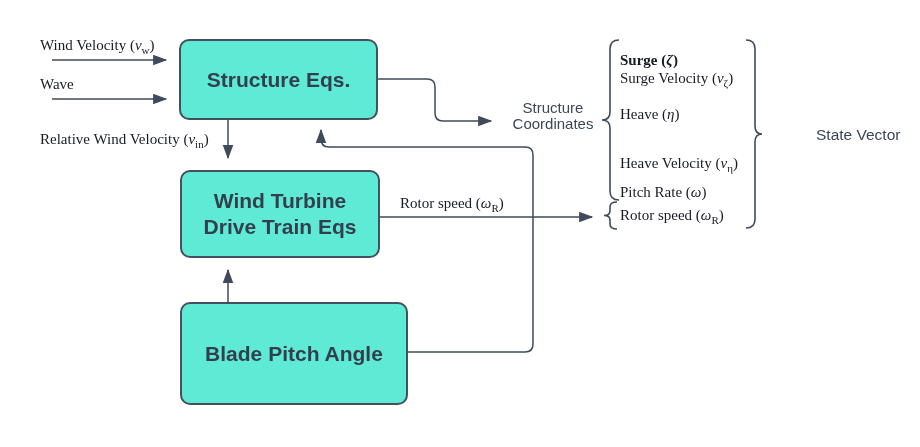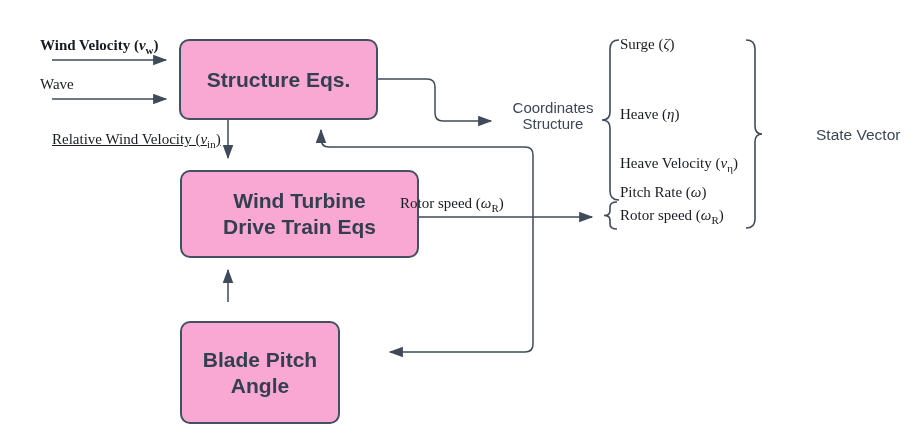--- a/index.html
+++ b/index.html
@@ -8,21 +8,21 @@
     width:920px;height:447px;
     background:#ffffff;
     font-family:"Liberation Sans",sans-serif;
     overflow:hidden;
   }
   #wires{position:absolute;left:0;top:0;width:920px;height:447px;}
   .box{
     position:absolute;
     border:2px solid #43505f;
     border-radius:10px;
-    background:#f9a8d4;
+    background:#5eead4;
     display:flex;flex-direction:column;align-items:center;justify-content:center;
     text-align:center;
     color:#333f4f;
     font-weight:bold;
     font-size:21px;
     line-height:26px;
     box-sizing:border-box;
   }
   .serif-label{
     position:absolute;
@@ -86,39 +86,40 @@
       <path d="M617,202 Q610,202 610,207 V211 Q610,215.5 604,215.5 Q610,215.5 610,220 V224 Q610,229 617,229"></path>
 
       <path d="M746,40 Q755,40 755,49 V126 Q755,134 762,134 Q755,134 755,142 V219 Q755,228 746,228"></path>
     </g>
   </svg>
 
   <div class="box" style="left:179px;top:39px;width:199px;height:81px;">
     <div>Structure Eqs.</div>
   </div>
 
-  <div class="box" style="left:180px;top:170px;width:239px;height:88px;">
+  <div class="box" style="left:180px;top:170px;width:200px;height:88px;">
     <div>Wind Turbine</div>
     <div>Drive Train Eqs</div>
   </div>
 
-  <div class="box" style="left:180px;top:302px;width:160px;height:103px;margin-top:19px;">
+  <div class="box" style="left:180px;top:302px;width:228px;height:103px;">
     <div>Blade Pitch Angle</div>
   </div>
 
-  <div class="serif-label" style="left:40px;top:37px;font-weight:bold;">Wind Velocity (<i>v</i><sub>w</sub>)</div>
+  <div class="serif-label" style="left:40px;top:37px;">Wind Velocity (<i>v</i><sub>w</sub>)</div>
   <div class="serif-label" style="left:40px;top:76px;">Wave</div>
-  <div class="serif-label" style="left:52px;top:131px;text-decoration:underline;">Relative Wind Velocity (<i>v</i><sub>in</sub>)</div>
+  <div class="serif-label" style="left:40px;top:131px;">Relative Wind Velocity (<i>v</i><sub>in</sub>)</div>
   <div class="serif-label" style="left:400px;top:195px;">Rotor speed (<i>ω</i><sub>R</sub>)</div>
 
   <div class="sans-label center" style="left:498px;top:100px;width:110px;line-height:16px;">
+    <div>Structure</div>
     <div>Coordinates</div>
-    <div>Structure</div>
   </div>
   <div class="sans-label" style="left:780px;top:126px;font-size:15.5px;margin-left:36px;">State Vector</div>
 
-  <div class="sv-item" style="top:36px;">Surge (<i>ζ</i>)</div>
+  <div class="sv-item" style="top:52px;font-weight:bold;">Surge (<i>ζ</i>)</div>
+  <div class="sv-item" style="top:70px;">Surge Velocity (<i>v</i><sub>ζ</sub>)</div>
   <div class="sv-item" style="top:106px;">Heave (<i>η</i>)</div>
   <div class="sv-item" style="top:127px;margin-top:28px;">Heave Velocity (<i>v</i><sub>η</sub>)</div>
   <div class="sv-item" style="top:184px;">Pitch Rate (<i>ω</i>)</div>
   <div class="sv-item" style="top:207px;">Rotor speed (<i>ω</i><sub>R</sub>)</div>
 
 </div>
 
 </body></html>

